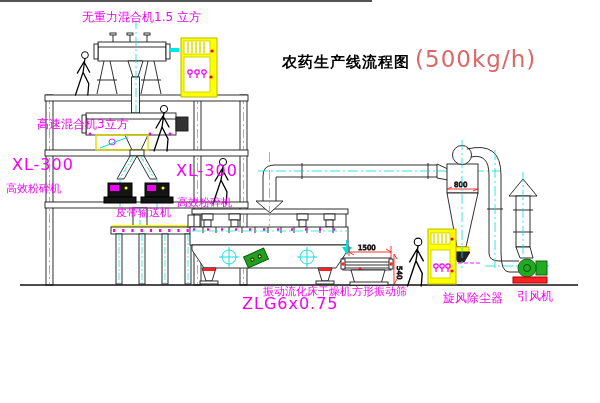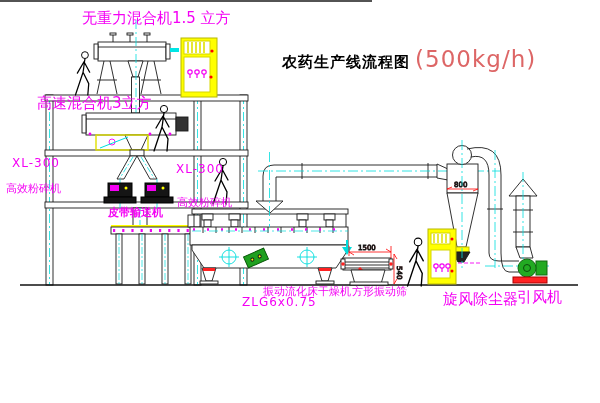--- a/index.html
+++ b/index.html
@@ -1,22 +1,22 @@
 <!DOCTYPE html>
 <html><head>
 <meta charset="utf-8">
 <style>
   html,body{margin:0;padding:0;background:#fff;}
   .stage{position:relative;width:600px;height:403px;background:#ffffff;overflow:hidden;
          font-family:"DejaVu Sans","Liberation Sans",sans-serif;}
   svg{position:absolute;left:0;top:0;}
   .lbl{position:absolute;color:#f400f4;white-space:nowrap;line-height:1;}
   .s10{font-size:11px;}
-  .s11{font-size:15px;text-align:right;}
-  .s16{font-size:12px;letter-spacing:1px;}
+  .s11{font-size:12px;text-align:right;}
+  .s16{font-size:16px;letter-spacing:1px;}
   .title{position:absolute;left:282px;top:46px;color:#cf4a4a;white-space:nowrap;}
   .title .main{font-size:15px;font-weight:bold;letter-spacing:1px;color:#000000;}
   .title .cap{font-size:23px;font-weight:400;color:#dd6666;letter-spacing:1px;}
   .dimtxt{font-size:7px;fill:#ff0000;font-family:"DejaVu Sans",sans-serif;}
 </style>
 </head>
 <body>
 
 <div class="stage">
 
@@ -253,25 +253,25 @@
   <use href="#worker" transform="translate(222,204)"></use>
   <use href="#worker" transform="translate(417,286) scale(1.05)"></use>
 </svg>
 
 <div class="title">
   <span class="main">农药生产线流程图</span>
   <span class="cap">(500kg/h)</span>
 </div>
 
 <div class="lbl s11" style="left:82px;top:11px;">无重力混合机1.5 立方</div>
-<div class="lbl s11" style="left:37px;top:96px;">高速混合机3立方</div>
+<div class="lbl s11" style="left:37px;top:118px;">高速混合机3立方</div>
 <div class="lbl s16" style="left:12px;top:157px;">XL-300</div>
 <div class="lbl s10" style="left:6px;top:183px;">高效粉碎机</div>
 <div class="lbl s16" style="left:176px;top:163px;">XL-300</div>
 <div class="lbl s10" style="left:177px;top:197px;">高效粉碎机</div>
-<div class="lbl s10" style="left:108px;top:207px;font-weight:bold;">皮带输送机</div>
+<div class="lbl s10" style="left:116px;top:207px;">皮带输送机</div>
 <div class="lbl s10" style="left:227px;top:286px;margin-left:36px;">振动流化床干燥机</div>
 <div class="lbl s16" style="left:221px;top:296px;margin-left:21px;">ZLG6x0.75</div>
 <div class="lbl s10" style="left:352px;top:286px;">方形振动筛</div>
 <div class="lbl s11" style="left:443px;top:292px;">旋风除尘器</div>
 <div class="lbl s11" style="left:517px;top:290px;">引风机</div>
 
 </div>
 
 </body></html>

